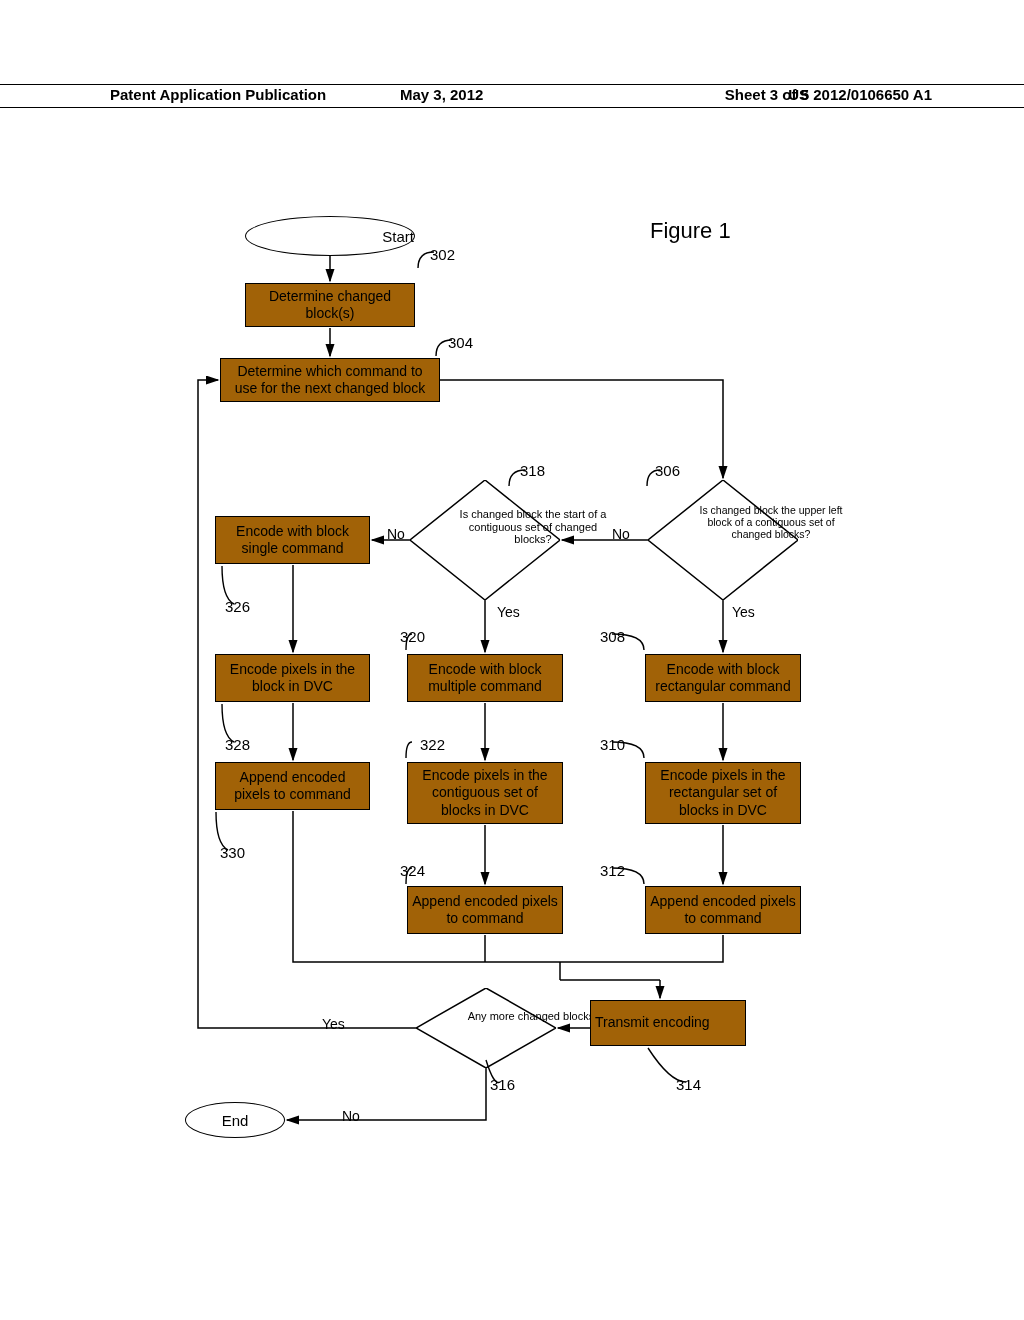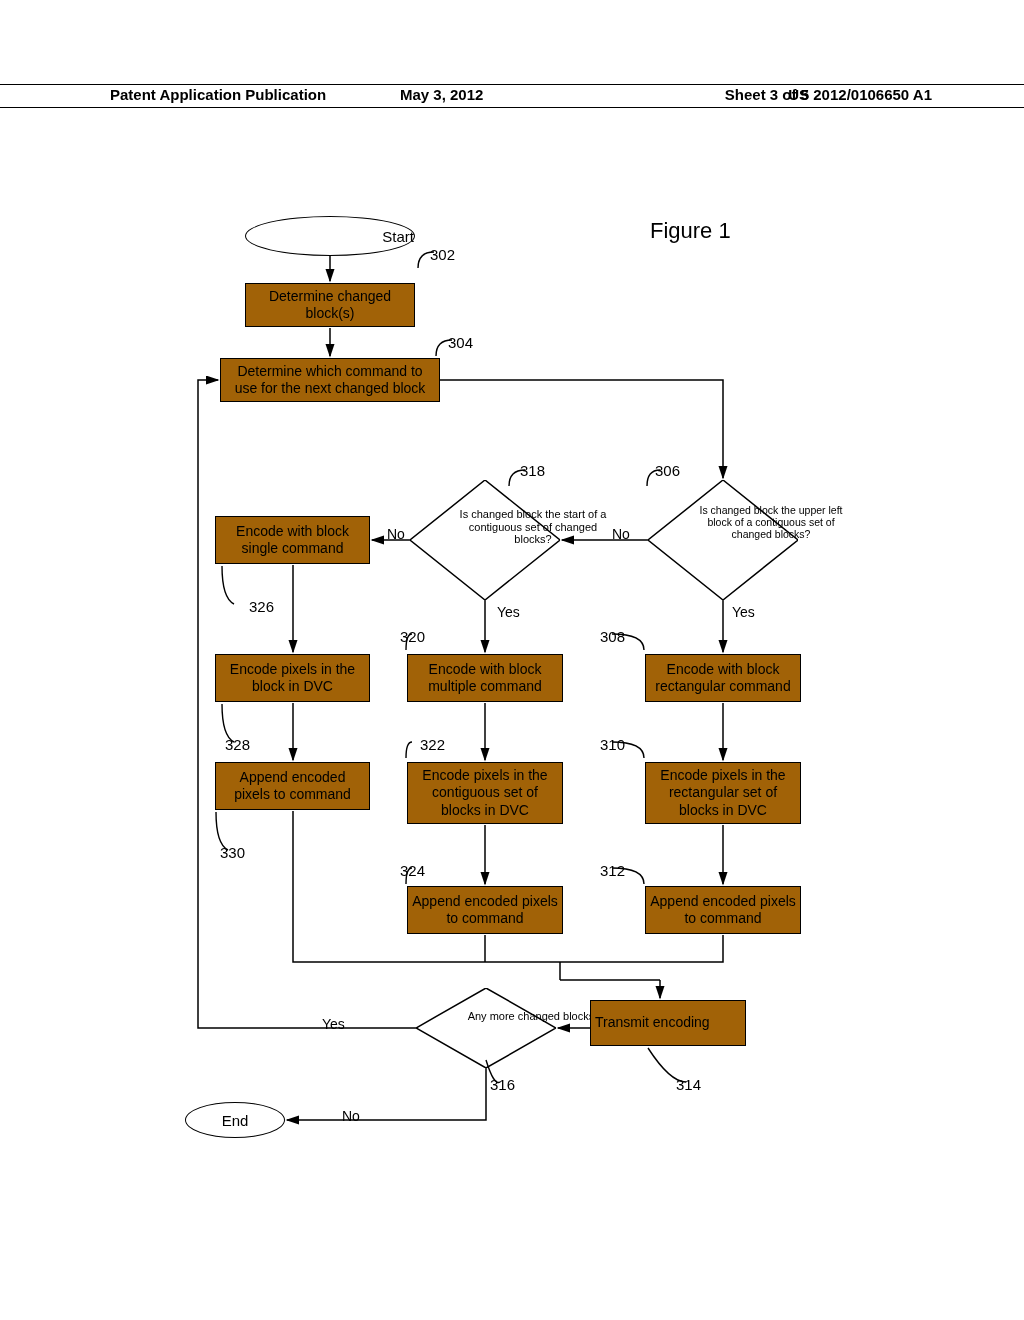--- a/index.html
+++ b/index.html
@@ -202,21 +202,21 @@
 <div class="label" style="left:655px; top:462px;">306</div>
 <div class="label" style="left:600px; top:628px;">308</div>
 <div class="label" style="left:600px; top:736px;">310</div>
 <div class="label" style="left:600px; top:862px;">312</div>
 <div class="label" style="left:676px; top:1076px;">314</div>
 <div class="label" style="left:490px; top:1076px;">316</div>
 <div class="label" style="left:520px; top:462px;">318</div>
 <div class="label" style="left:400px; top:628px;">320</div>
 <div class="label" style="left:400px; top:736px;margin-left:20px;">322</div>
 <div class="label" style="left:400px; top:862px;">324</div>
-<div class="label" style="left:225px; top:598px;margin-left:24px;">326</div>
+<div class="label" style="left:225px; top:598px;">326</div>
 <div class="label" style="left:225px; top:736px;">328</div>
 <div class="label" style="left:220px; top:844px;">330</div>
 
 <div class="edge-label" style="left:385px; top:526px;">No</div>
 <div class="edge-label" style="left:495px; top:604px;">Yes</div>
 <div class="edge-label" style="left:610px; top:526px;">No</div>
 <div class="edge-label" style="left:730px; top:604px;">Yes</div>
 <div class="edge-label" style="left:320px; top:1016px;">Yes</div>
 <div class="edge-label" style="left:340px; top:1108px;">No</div>
 

